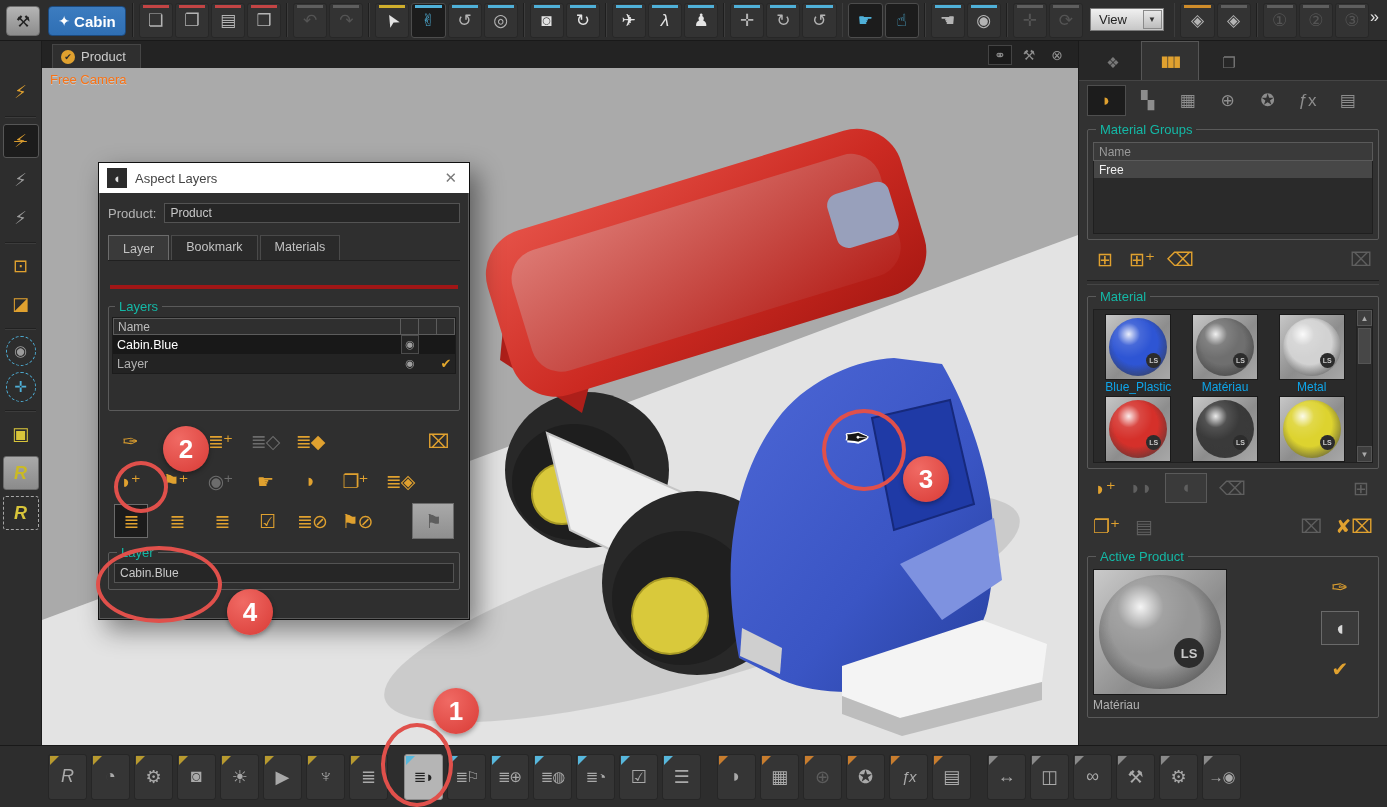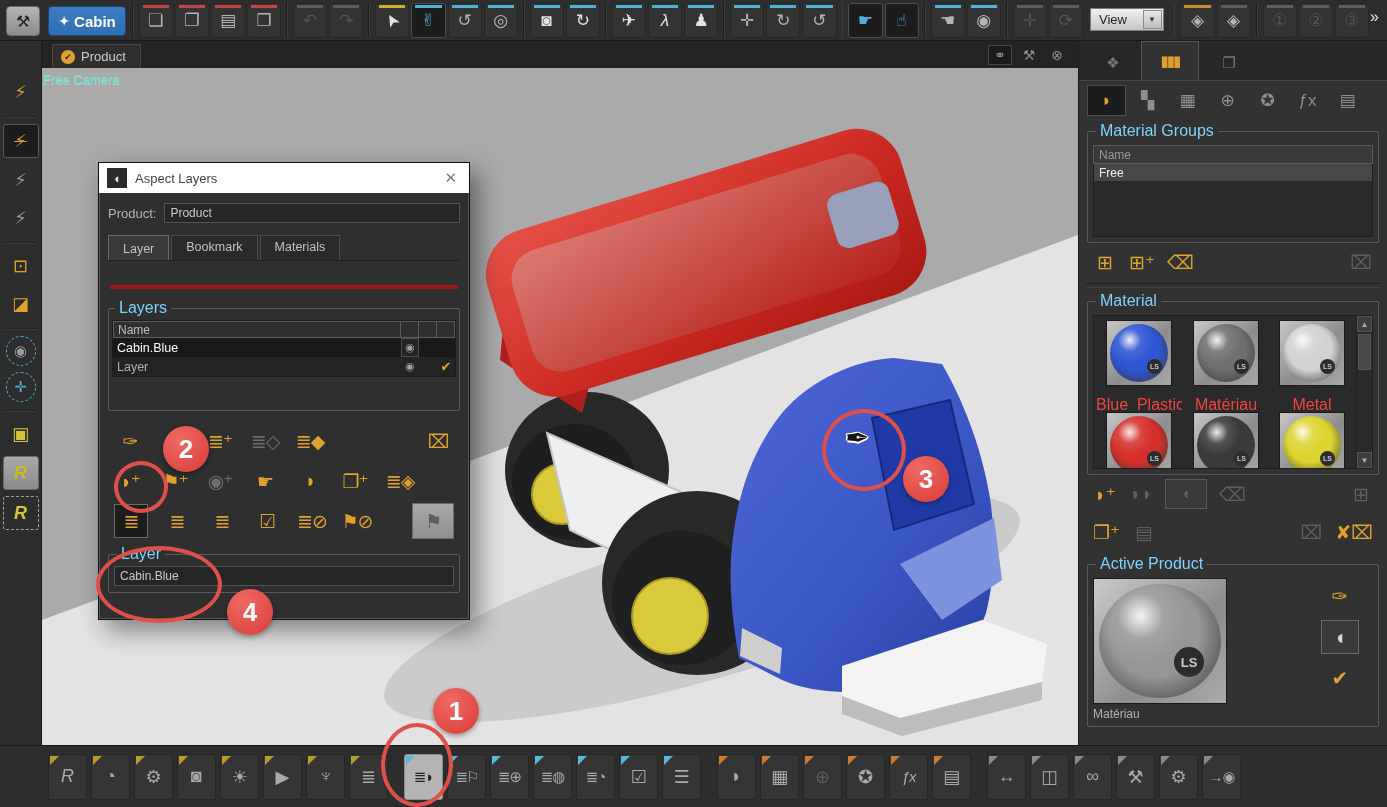--- a/index.html
+++ b/index.html
@@ -53,55 +53,55 @@
   .vp-tabs{height:28px;background:#232323;display:flex;align-items:flex-end}
   .vp-tab{height:23px;margin-left:10px;background:#2f2f2f;border:1px solid #454545;border-bottom:none;
     display:flex;align-items:center;gap:6px;padding:0 14px 0 8px;color:#cdcdcd;font-size:13px}
   .vp-tab .ck{width:14px;height:14px;border-radius:50%;background:var(--accent,#d9952f);color:#2a2a2a;
     font-size:9px;display:flex;align-items:center;justify-content:center}
   .vp-ricons{margin-left:auto;display:flex;align-items:center;gap:6px;padding:0 10px 3px 0}
   .vpi{width:22px;height:18px;display:flex;align-items:center;justify-content:center;color:#8f8f8f;font-size:14px}
   .vpi.on{background:#1b1b1b;border:1px solid #444}
   .vp-canvas{position:absolute;left:0;top:28px;right:0;bottom:0;overflow:hidden}
   .vp-canvas svg{display:block}
-  .freecam{position:absolute;left:1px;top:4px;color:#5eead4;font-size:13px;text-shadow:0 1px 0 rgba(255,255,255,.35)}
+  .freecam{position:absolute;left:8px;top:4px;color:#f97316;font-size:13px;text-shadow:0 1px 0 rgba(255,255,255,.35)}
 
   
   .rightbar{position:absolute;left:1078px;top:40px;right:0;bottom:62px;background:#323232;
     border-left:1px solid #1a1a1a;z-index:10}
   .rtabs{height:40px;background:#272727;border-bottom:1px solid #454545;display:flex;align-items:flex-end;padding-left:4px}
   .rtab{width:56px;height:34px;display:flex;align-items:center;justify-content:center;color:#787878;
     font-size:15px;letter-spacing:-2px;border:1px solid transparent;border-bottom:none}
   .rtab.active{background:#323232;border-color:#565656;color:var(--accent,#e0a12f);height:38px}
   .rcats{display:flex;align-items:center;gap:3px;padding:4px 0 2px 8px}
   .rc{width:37px;height:29px;display:flex;align-items:center;justify-content:center;color:#8d8d8d;font-size:17px}
   .rc.sel{background:#1c1c1c;border:1px solid #4e4e4e;color:var(--accent,#e0a12f)}
   .fs{border:1px solid #5a5a5a;border-radius:2px;margin:4px 8px 0;padding:5px;position:relative}
-  .fs legend{font-size:16px;color:#7dd3fc;padding:0 4px;margin-left:3px}
+  .fs legend{font-size:13px;color:#14b8a6;padding:0 4px;margin-left:3px}
   .mg-filter{height:17px;background:#3a3a3a;border:1px solid #5a5a5a;color:#9a9a9a;font-size:12px;
     display:flex;align-items:center;padding:0 5px}
   .mg-list{height:72px;background:#2a2a2a;border:1px solid #1f1f1f;border-top:none;margin-top:0}
   .mg-row{height:17px;background:#474747;color:#f0f0f0;font-size:12px;display:flex;align-items:center;padding:0 5px}
   .rbtns{display:flex;align-items:center;gap:12px;padding:5px 14px;height:28px}
   .rb{font-size:19px;color:var(--accent,#e0a12f);display:flex;align-items:center;justify-content:center;min-width:24px}
   .rb.dim{color:#5f5f5f}
   .rb.framed{border:1px solid #5a5a5a;background:#3a3a3a;width:40px;height:28px;font-size:17px}
   .rb.right{margin-left:auto}
   .splitter{height:3px;margin:2px 8px;border-top:1px solid #1f1f1f;border-bottom:1px solid #454545}
   .mat-wrap{display:flex;background:#2a2a2a;border:1px solid #1f1f1f;height:152px;overflow:hidden}
   .mat-grid{flex:1;display:grid;grid-template-columns:repeat(3,1fr);padding:4px 2px;gap:2px}
   .mat-item{display:flex;flex-direction:column;align-items:center}
   .thumb{width:64px;height:64px;background:
       linear-gradient(135deg,#c7c7c7 0%,#8d8d8d 55%,#a8a8a8 100%);position:relative;border:1px solid #191919}
   .sph{position:absolute;inset:3px;border-radius:50%;
     background:radial-gradient(circle at 34% 28%,rgba(255,255,255,.9) 0%,rgba(255,255,255,.12) 20%,rgba(255,255,255,0) 42%),
       radial-gradient(circle at 46% 42%,var(--c,#888) 48%,rgba(0,0,0,.62) 96%)}
   .ls{position:absolute;right:9px;bottom:11px;width:15px;height:15px;border-radius:50%;background:#2c2c2c;
     color:#c9c9c9;font-size:7px;display:flex;align-items:center;justify-content:center;font-weight:bold}
-  .mlabel{color:#ef4444;font-size:16px;margin-top:10px;height:14px;max-width:86px;overflow:hidden;white-space:nowrap}
+  .mlabel{color:#0ea5e9;font-size:12px;margin-top:0;height:14px;max-width:86px;overflow:hidden;white-space:nowrap}
   .scroll{width:15px;display:flex;flex-direction:column;background:#333;border-left:1px solid #222}
   .sbtn{height:14px;display:flex;align-items:center;justify-content:center;background:#3e3e3e;
     border:1px solid #555;color:#aaa;font-size:8px}
   .strack{flex:1;background:#2a2a2a;position:relative}
   .sthumb{position:absolute;left:1px;right:1px;top:2px;height:34px;background:#474747;border:1px solid #555}
   .act-row{display:flex}
   .act-thumb{width:132px;height:124px;position:relative;border:1px solid #191919;
     background:linear-gradient(135deg,#cacaca 0%,#8d8d8d 60%,#ababab 100%)}
   .act-thumb .sph{inset:5px}
   .act-thumb .ls{width:30px;height:30px;font-size:13px;right:22px;bottom:26px}

